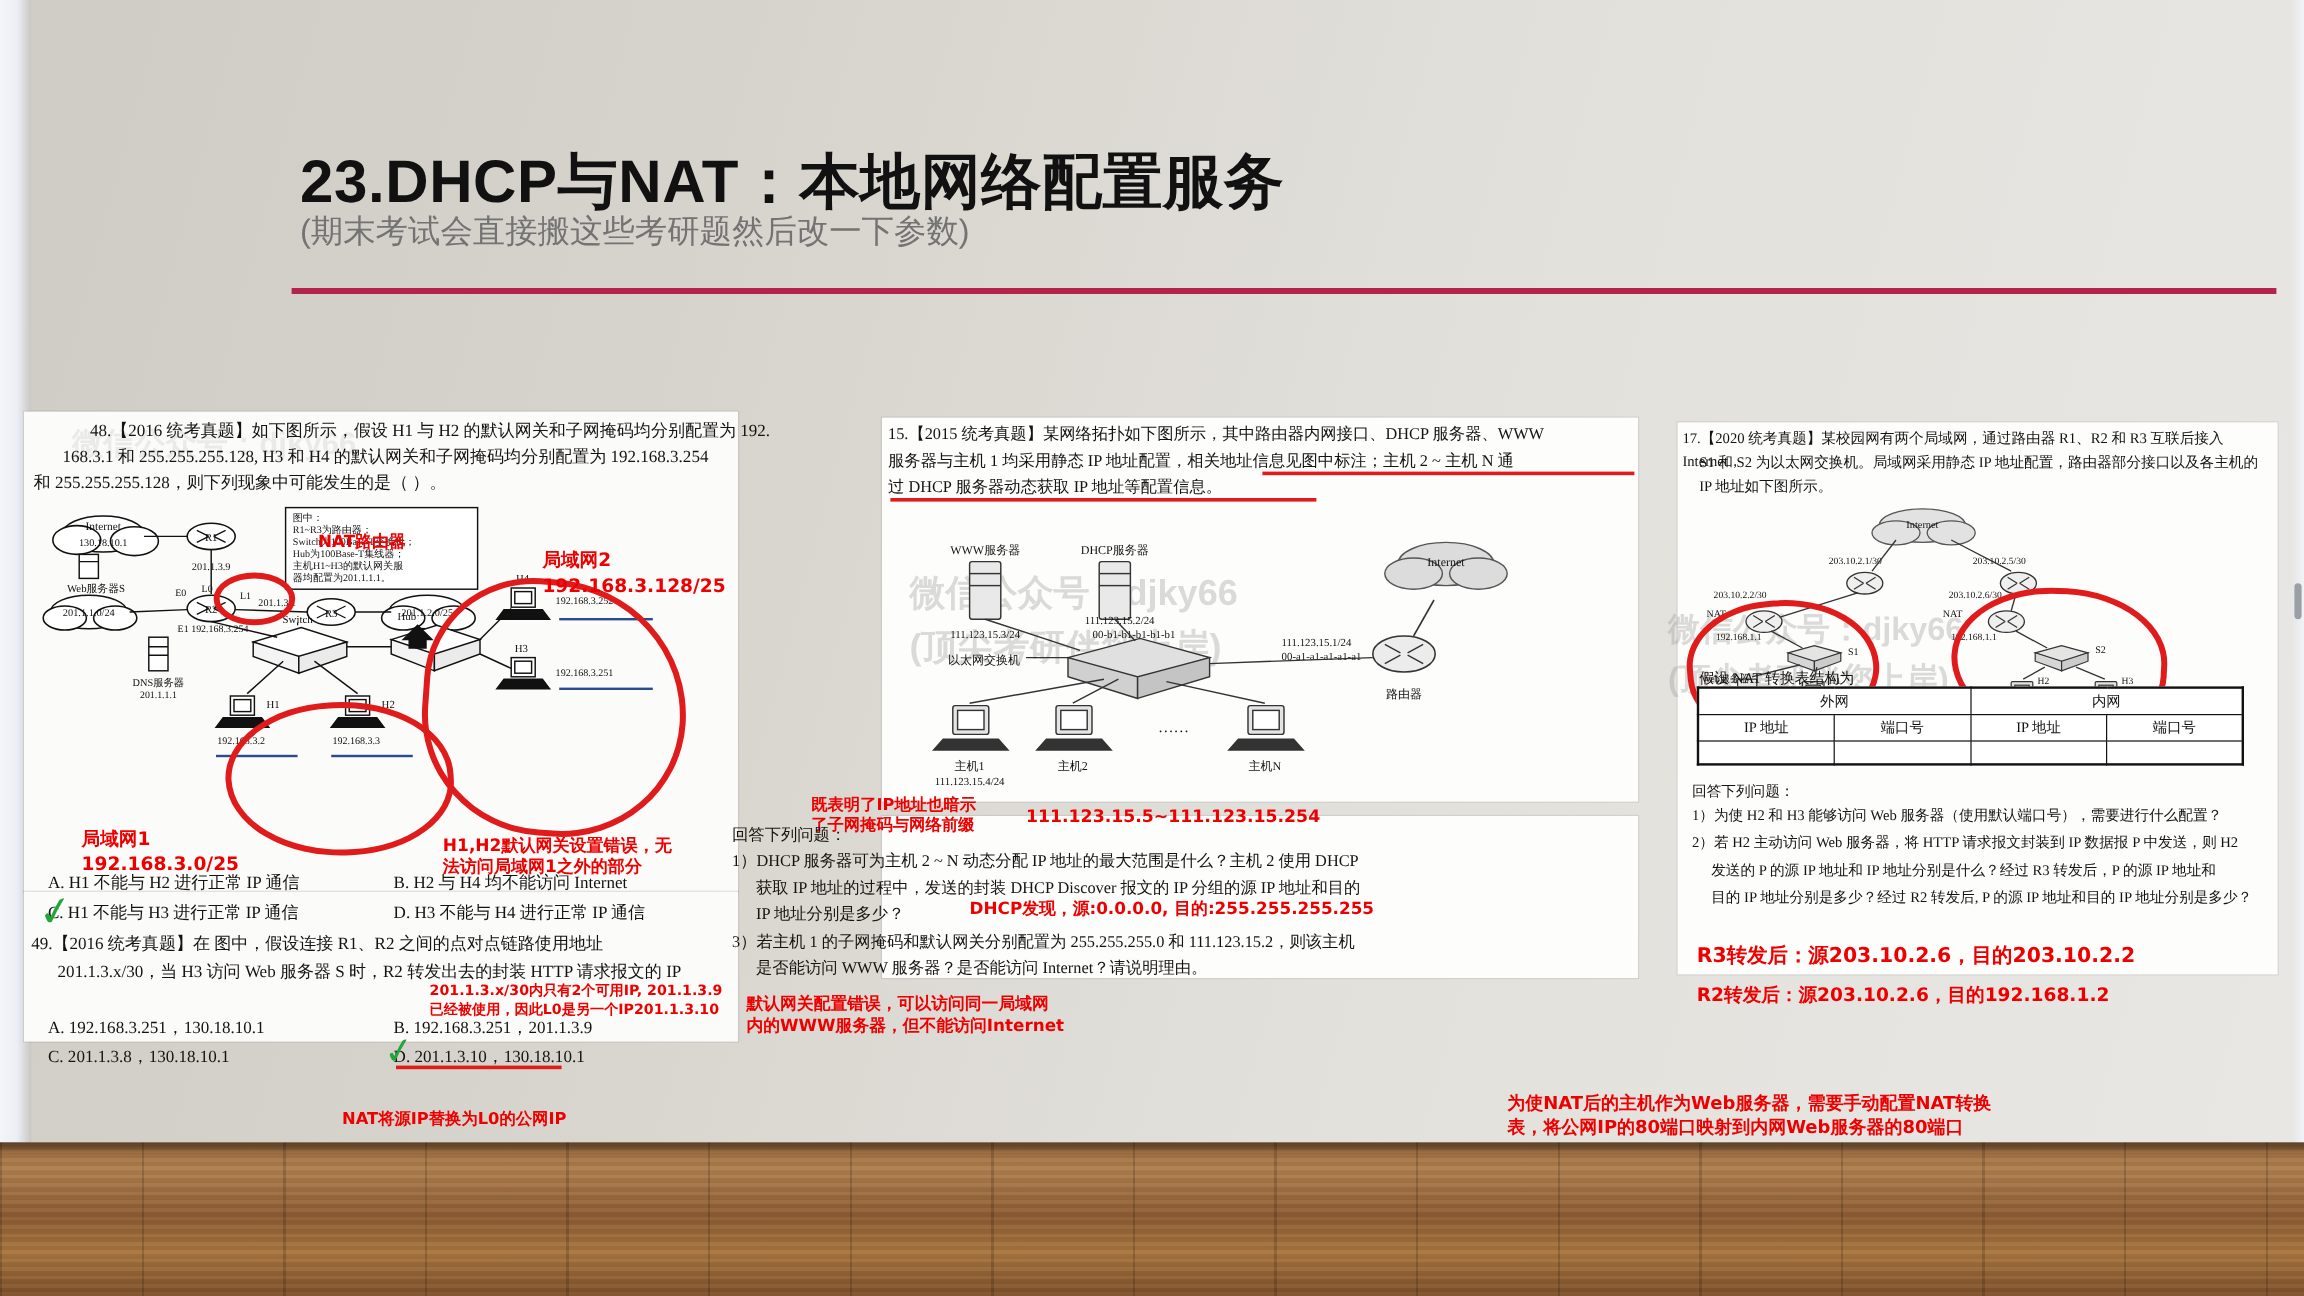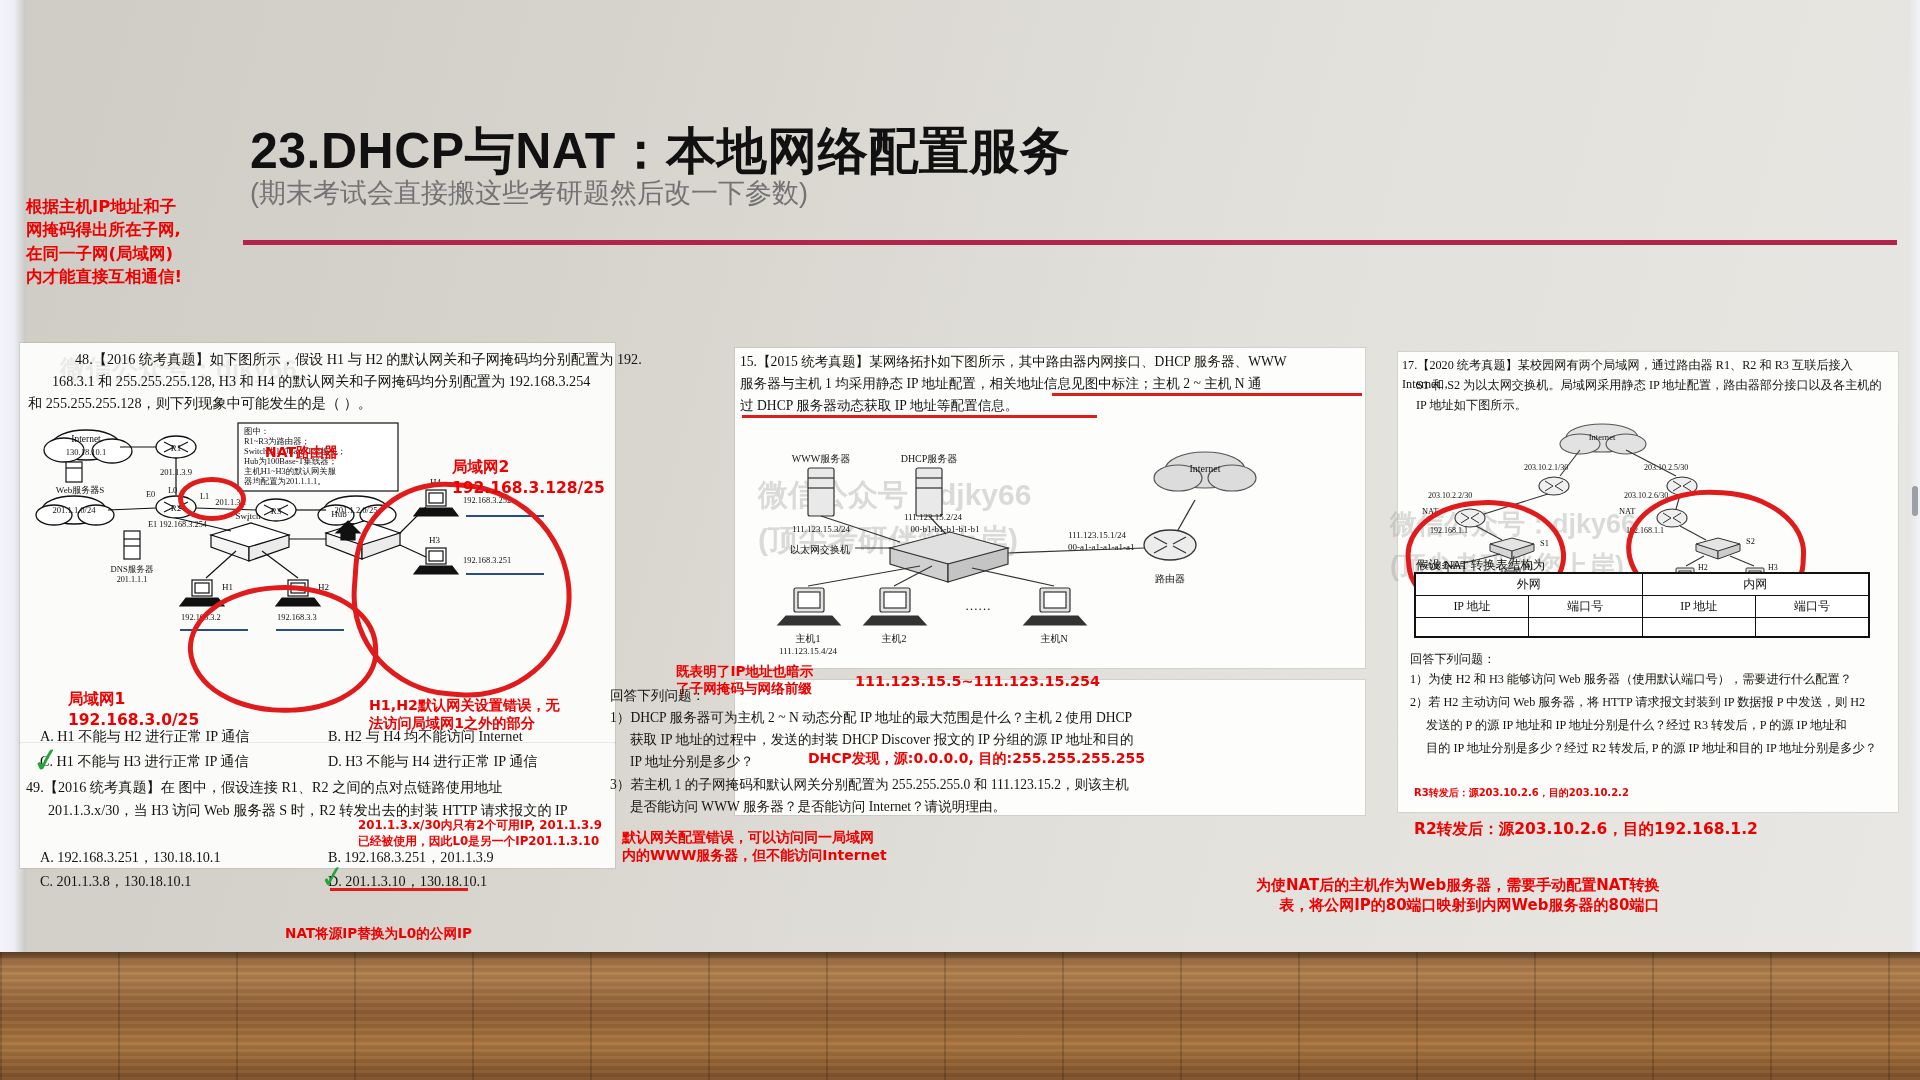--- a/index.html
+++ b/index.html
@@ -121,24 +121,20 @@
 <div id="stage">
 
   <div class="slide-bg"></div>
   <div class="slide-left-strip"></div>
   <div class="slide-right-strip"></div>
 
   <div class="title-main">23.DHCP与NAT：本地网络配置服务</div>
   <div class="title-sub">(期末考试会直接搬这些考研题然后改一下参数)</div>
   <div class="title-rule"></div>
 
-  <div class="ann" style="left:26px; top:195px; font-size:16.5px; line-height:1.42;">根据主机IP地址和子
-网掩码得出所在子网,
-在同一子网(局域网)
-内才能直接互相通信!</div>
 
   <div class="paper" style="left:20px; top:343px; width:595px; height:400px;"></div>
   <div class="paper" style="left:20px; top:743px; width:595px; height:125px;"></div>
 
   <div class="wm" style="left:60px; top:352px; font-size:26px; opacity:.5;">微信公众号：djky66</div>
 
   <div class="paper-txt" style="left:28px; top:349px; width:580px; font-size:14.2px;margin-left:47px;">48.【2016 统考真题】如下图所示，假设 H1 与 H2 的默认网关和子网掩码均分别配置为 192.</div>
   <div class="paper-txt" style="left:52px; top:371px; width:560px; font-size:14.2px;">168.3.1 和 255.255.255.128, H3 和 H4 的默认网关和子网掩码均分别配置为 192.168.3.254</div>
   <div class="paper-txt" style="left:28px; top:393px; width:560px; font-size:14.2px;">和 255.255.255.128，则下列现象中可能发生的是（   ）。</div>
 
@@ -541,23 +537,23 @@
         </tr>
   </tbody>
     </table>
 
   <div class="paper-txt" style="left:1410px; top:650px; font-size:12.2px;">回答下列问题：</div>
   <div class="paper-txt" style="left:1410px; top:670px; width:490px; font-size:12.2px;">1）为使 H2 和 H3 能够访问 Web 服务器（使用默认端口号），需要进行什么配置？</div>
   <div class="paper-txt" style="left:1410px; top:693px; width:490px; font-size:12.2px;">2）若 H2 主动访问 Web 服务器，将 HTTP 请求报文封装到 IP 数据报 P 中发送，则 H2</div>
   <div class="paper-txt" style="left:1426px; top:716px; width:480px; font-size:12.2px;">发送的 P 的源 IP 地址和 IP 地址分别是什么？经过 R3 转发后，P 的源 IP 地址和</div>
   <div class="paper-txt" style="left:1426px; top:739px; width:480px; font-size:12.2px;">目的 IP 地址分别是多少？经过 R2 转发后, P 的源 IP 地址和目的 IP 地址分别是多少？</div>
 
-  <div class="ann" style="left:1414px; top:787px; font-size:10px;">R3转发后：源203.10.2.6，目的203.10.2.2</div>
+  <div class="ann" style="left:1414px; top:787px; font-size:17px;">R3转发后：源203.10.2.6，目的203.10.2.2</div>
   <div class="ann" style="left:1414px; top:820px; font-size:15.5px;">R2转发后：源203.10.2.6，目的192.168.1.2</div>
-  <div class="ann" style="left:1256px; top:875px; font-size:15px; line-height:1.35;text-align:right;">为使NAT后的主机作为Web服务器，需要手动配置NAT转换
+  <div class="ann" style="left:1256px; top:909px; font-size:15px; line-height:1.35;">为使NAT后的主机作为Web服务器，需要手动配置NAT转换
 表，将公网IP的80端口映射到内网Web服务器的80端口</div>
 
   <table class="nat-table" style="left:1238px; top:962px; width:658px; font-size:14px;">
     <tbody>
         <tr>
       <th colspan="2" style="height:30px;">外网</th>
       <th colspan="2">内网</th>
     </tr>
     <tr>
       <td style="height:30px; width:25%;">IP 地址</td>

